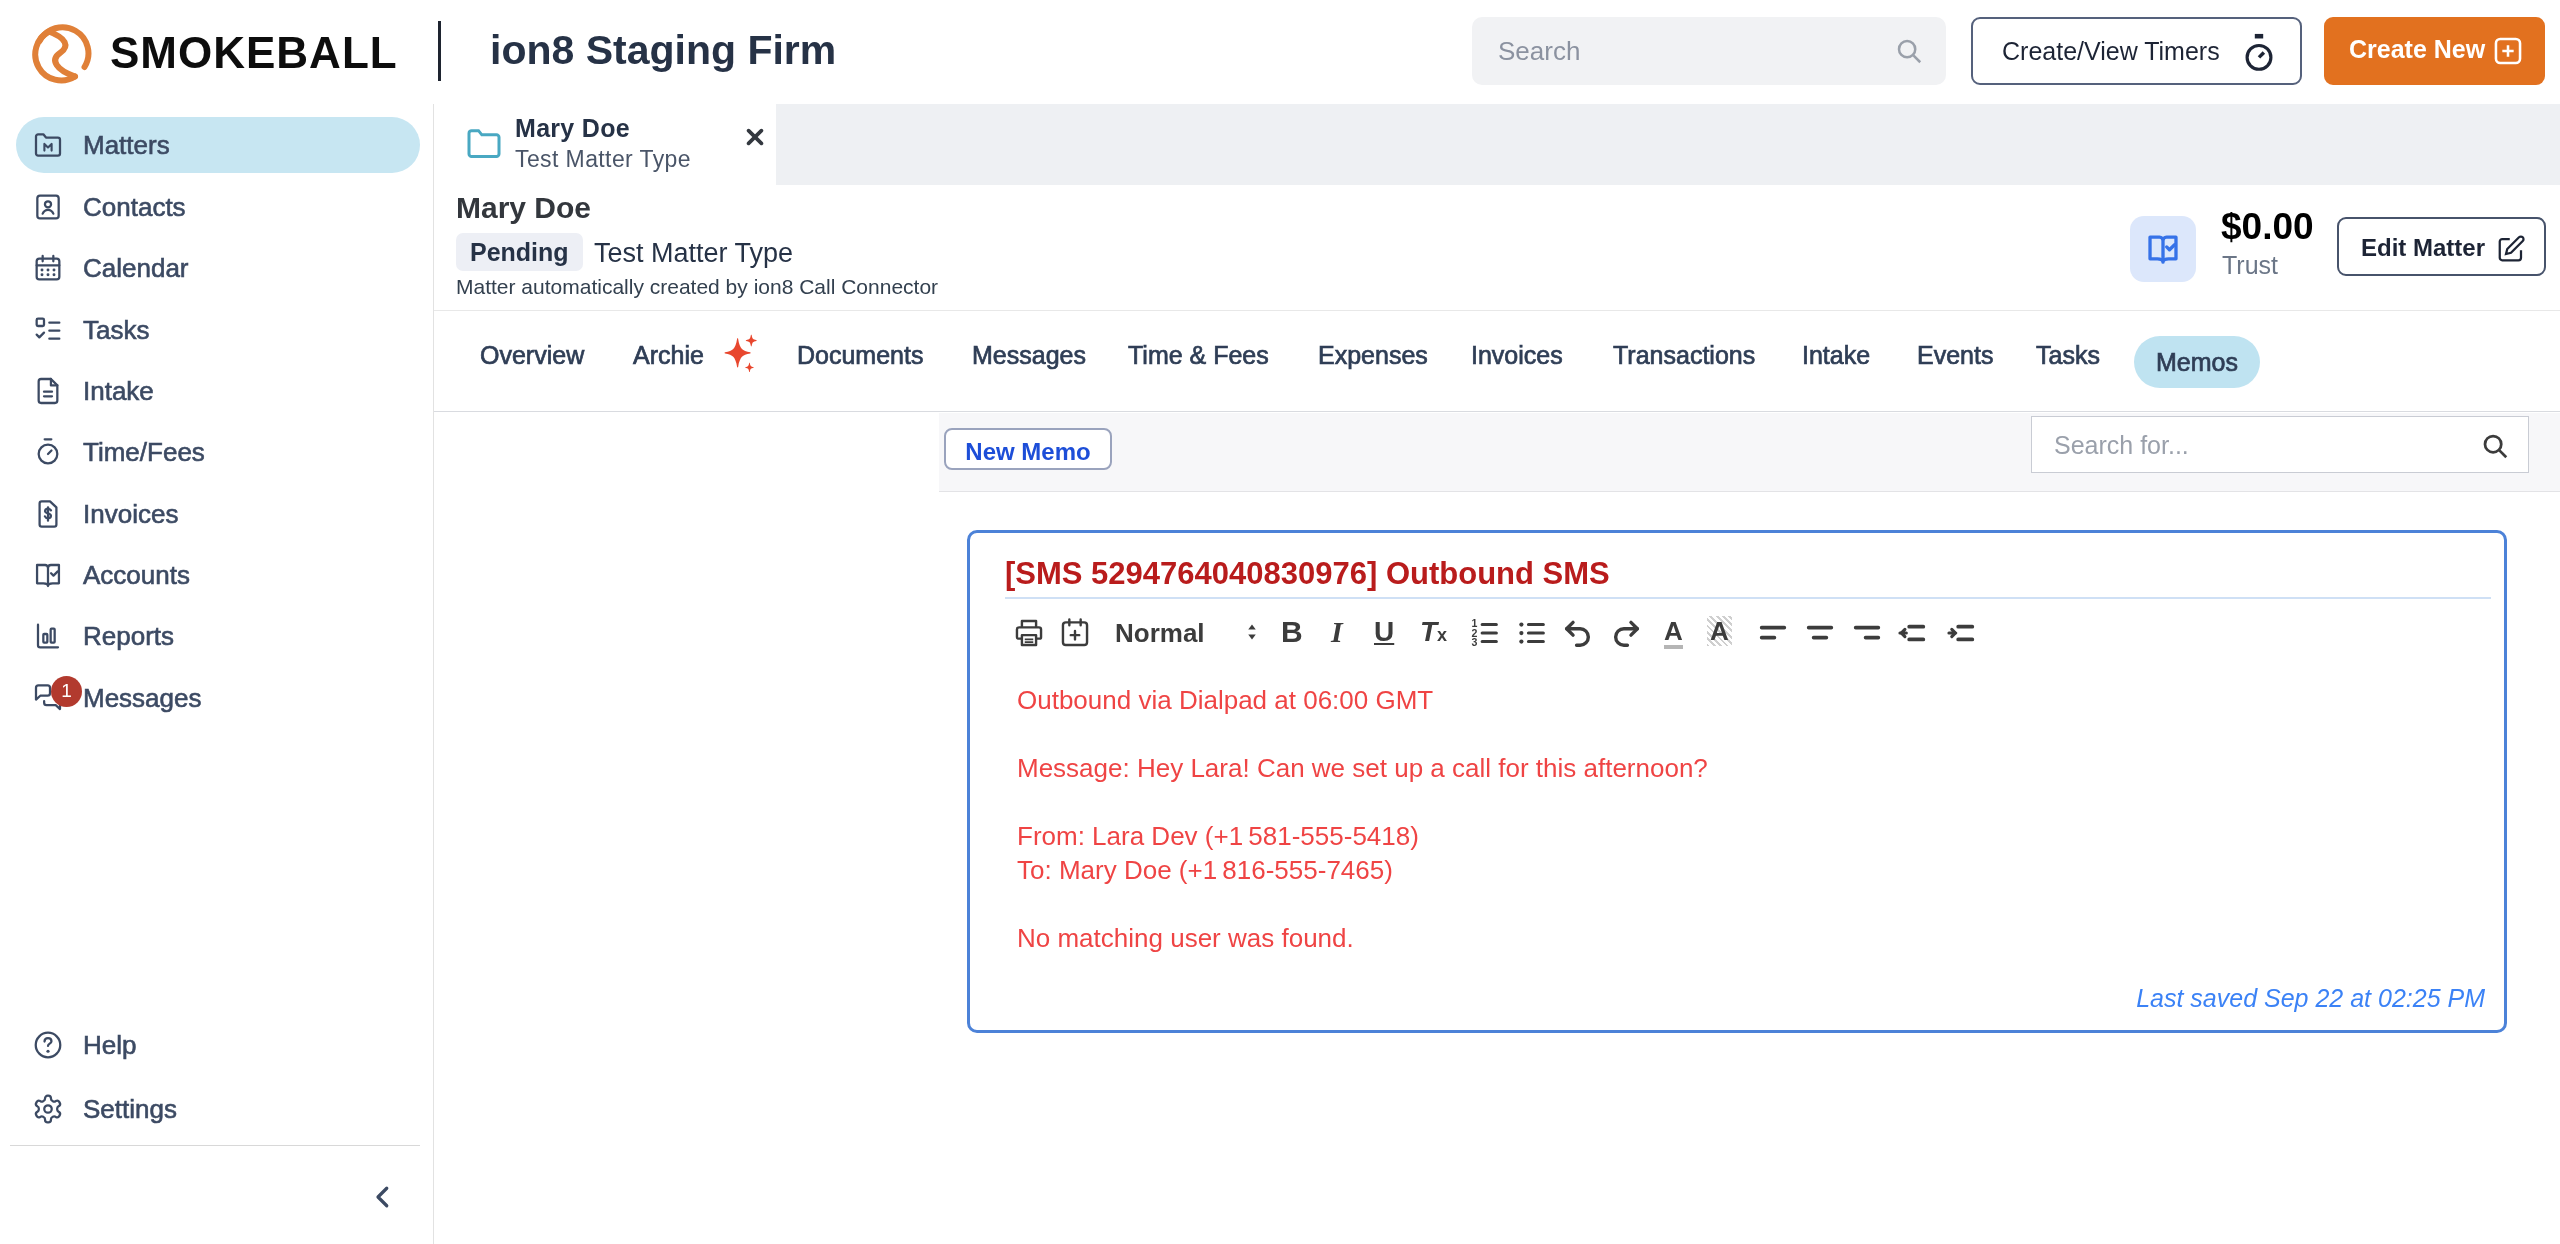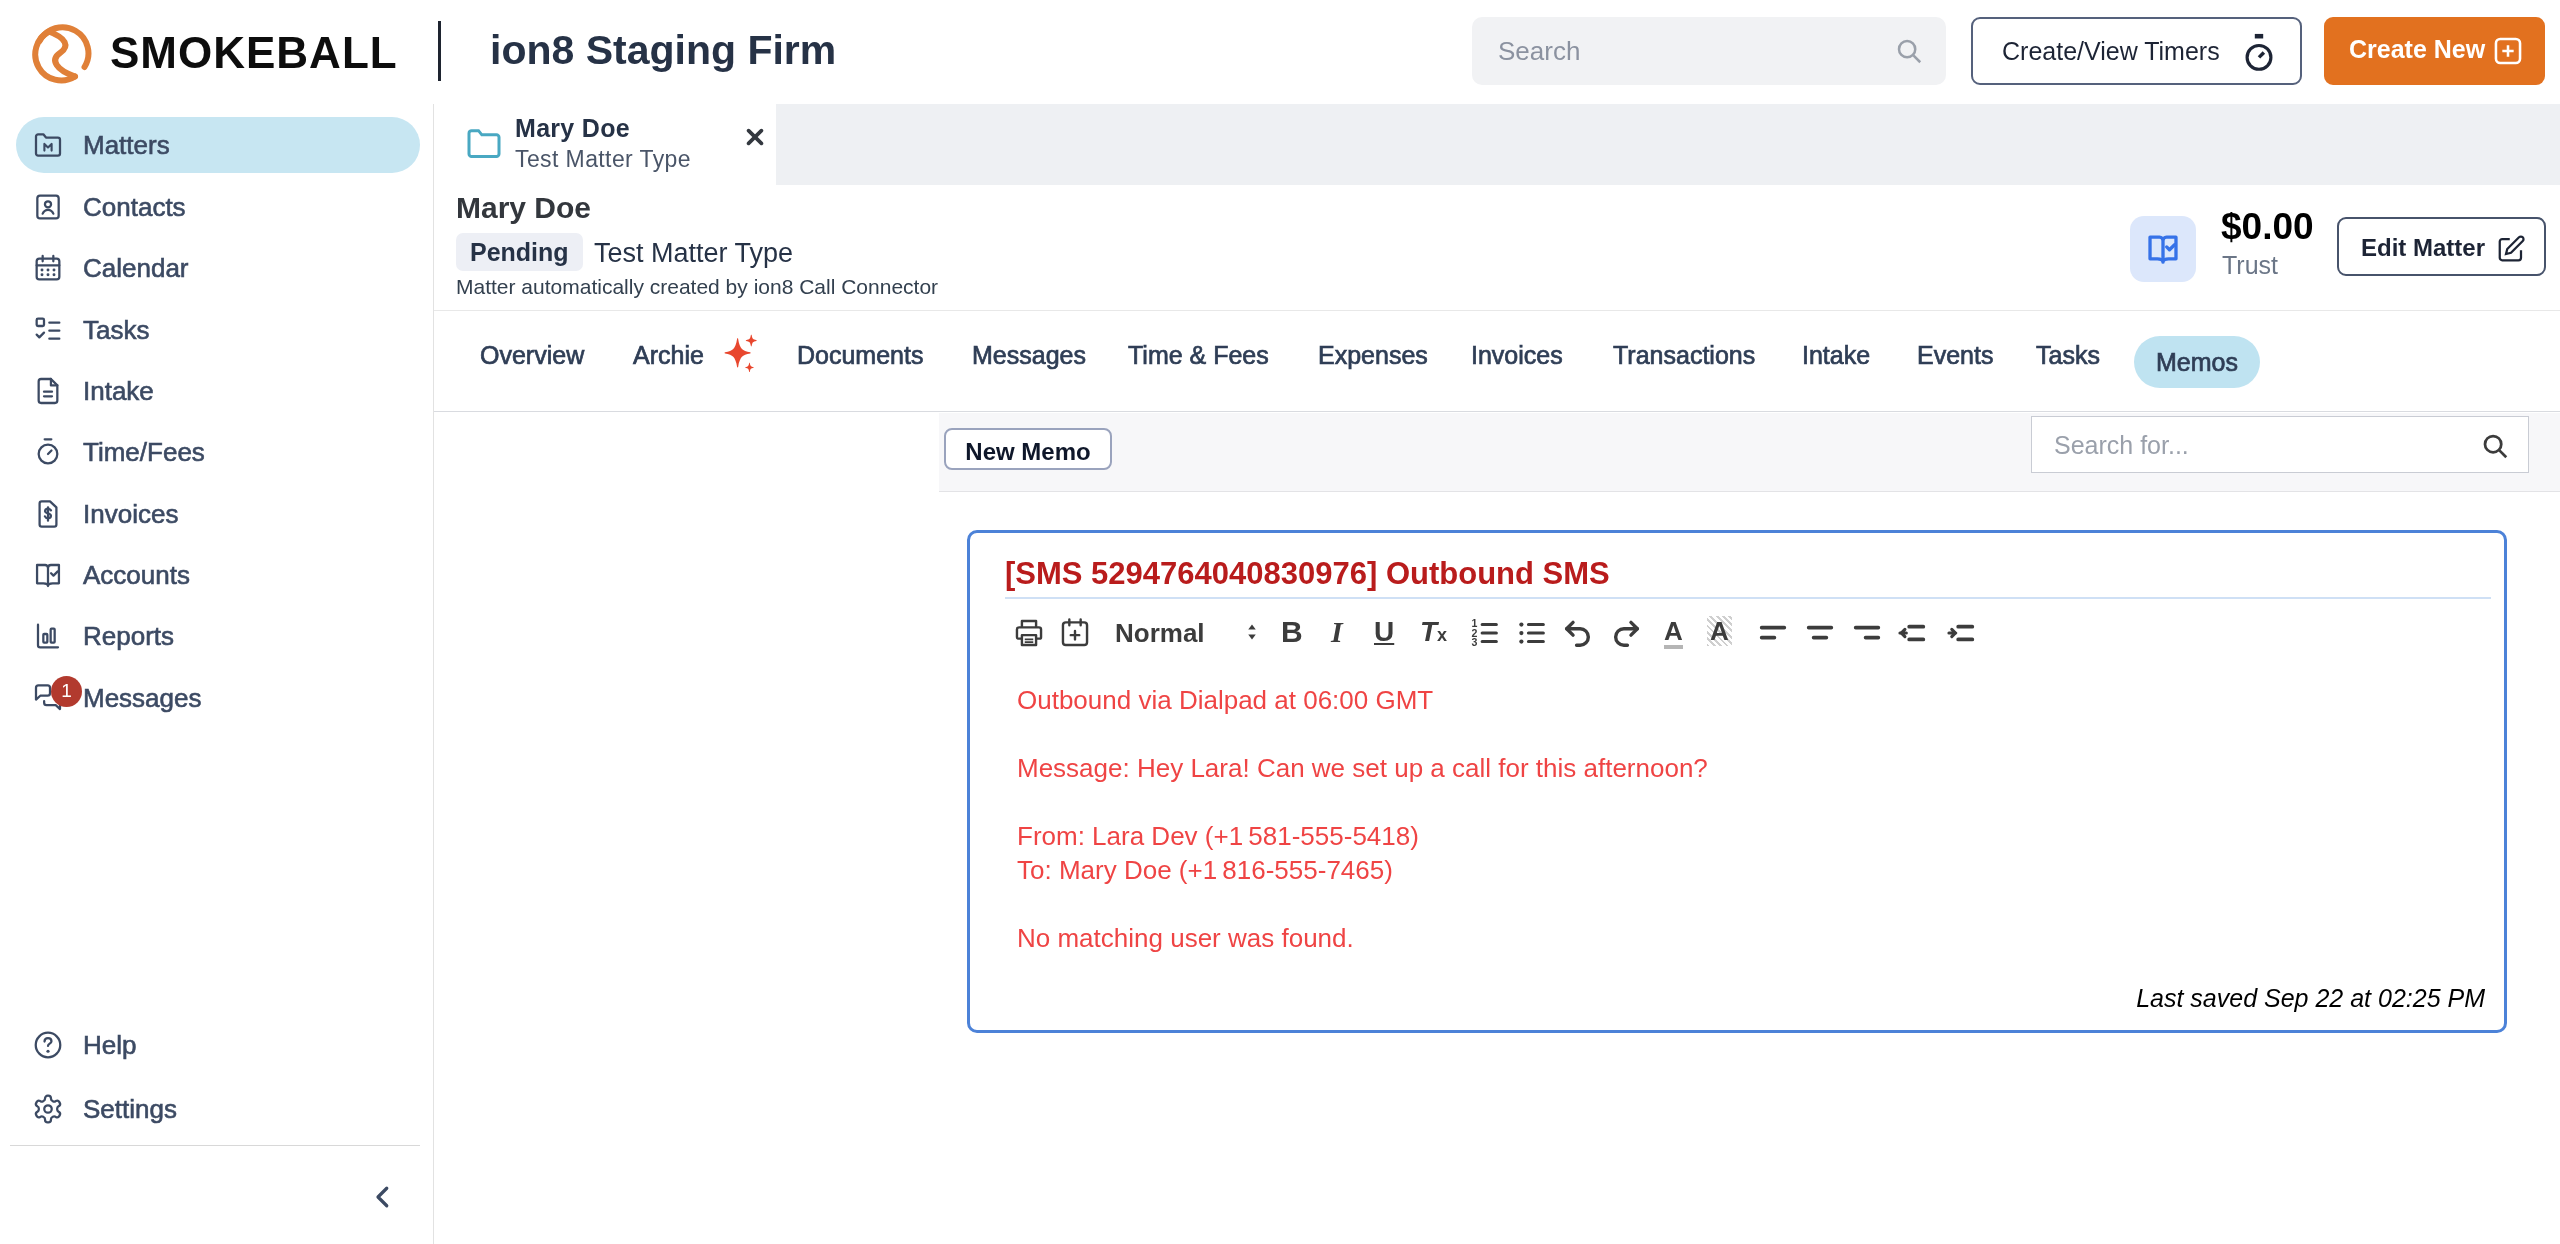--- a/index.html
+++ b/index.html
@@ -58,34 +58,34 @@
 #memoitem { position:absolute; left:0; top:0; width:504px; height:178px; background:#fff; border-left:6px solid #4c7cd4; }
 #memoitem .t1 { position:absolute; left:23px; top:59px; font-size:23px; font-weight:700; color:#2b2b2b; letter-spacing:1.9px; }
 #memoitem .t2 { position:absolute; left:24px; top:99px; font-size:21px; color:#2b2b2b; }
 #memoitem .x { position:absolute; left:438px; top:57px; }
 #listfoot { position:absolute; left:0; top:764px; width:504px; height:67px; background:linear-gradient(#f4f4f4,#fdfdfd); border-top:1px solid #cfcfcf; }
 #listfoot .lbl { position:absolute; left:153px; top:23px; font-size:25px; color:#2b2b2b; }
 #listfoot .tog { position:absolute; left:410px; top:16px; width:54px; height:32px; background:#c9c9c9; border-radius:16px; }
 #listfoot .tog .knob { position:absolute; left:4px; top:4px; width:24px; height:24px; background:#fff; border-radius:50%; }
 #rightpane { position:absolute; left:505px; top:0; width:1621px; height:831px; background:#fff; }
 #memotoolrow { position:absolute; left:0; top:0; width:1621px; height:79px; background:#f7f7f9; border-bottom:1px solid #e3e3e6; }
-#newmemo { position:absolute; left:5px; top:15px; width:168px; height:42px; background:#fff; border:2px solid #9aa3bd; border-radius:8px; font-size:24px; font-weight:700; color:#0f172a; text-align:center; line-height:44px; }
+#newmemo { position:absolute; left:5px; top:15px; width:168px; height:42px; background:#fff; border:2px solid #9aa3bd; border-radius:8px; font-size:24px; font-weight:700; color:#1d4ed8; text-align:center; line-height:44px; }
 #memosearch { position:absolute; left:1092px; top:3px; width:498px; height:57px; background:#fff; border:1px solid #c9ccd4; border-radius:0; }
 #memosearch .ph { position:absolute; left:22px; top:14px; font-size:25px; color:#9aa0ab; }
 #memosearch svg { position:absolute; right:18px; top:14px; }
 
 #memocard { position:absolute; left:28px; top:117px; width:1540px; height:503px; background:#fff; border:3px solid #4c82d8; border-radius:10px; }
 #memocard .title { position:absolute; left:35px; top:23px; font-size:31px; font-weight:700; color:#b91c1c; }
 #memocard .tdiv { position:absolute; left:35px; top:64px; width:1486px; height:2px; background:#cfe0f5; }
 #mtoolbar { position:absolute; left:0px; top:82px; width:1534px; height:48px; }
 #mtoolbar .ti { position:absolute; top:0px; }
 #mtoolbar svg.ti { top:1px; }
 #mtoolbar .tt { color:#3c3c3c; }
 #memobody { position:absolute; left:47px; top:150px; font-size:26px; color:#ef4444; line-height:34px; }
-#lastsaved { position:absolute; right:19px; top:451px; font-size:25px; font-style:italic; color:#000000; }
+#lastsaved { position:absolute; right:19px; top:451px; font-size:25px; font-style:italic; color:#3b82f6; }
 </style>
 </head>
 <body>
 <div id="header">
   <svg id="logoball" width="64" height="64" viewBox="0 0 64 64" fill="none" stroke="#e08038" stroke-width="6" stroke-linecap="round">
       <path d="M9.5 19 A26 26 0 1 1 54.5 45"></path>
       <path d="M45 54.5 A26 26 0 1 1 19 9.5"></path>
       <path d="M19 9.5 C 36 16 40 24 30 31 C 20 38 26 48 45 54.5"></path>
     </svg>
   <div id="brand">SMOKEBALL</div>

